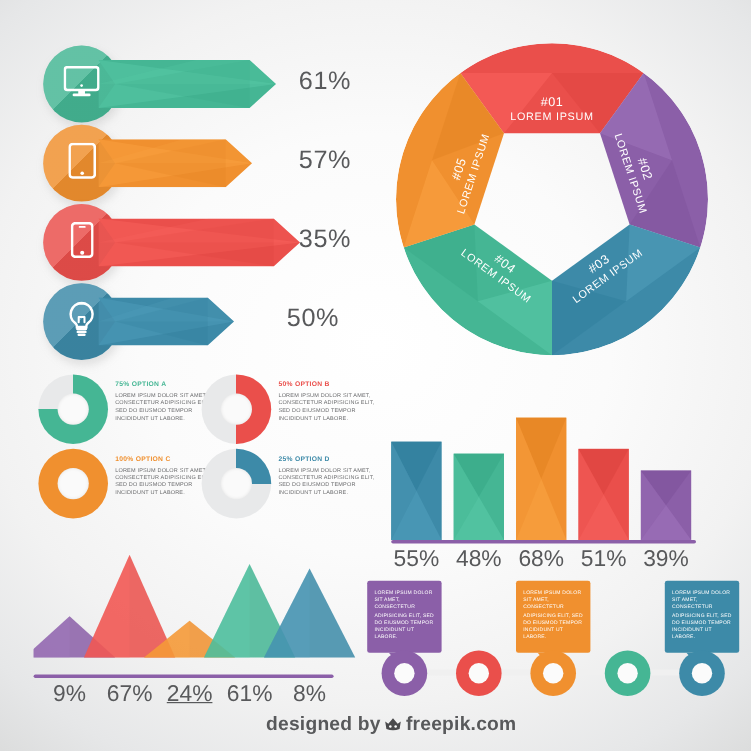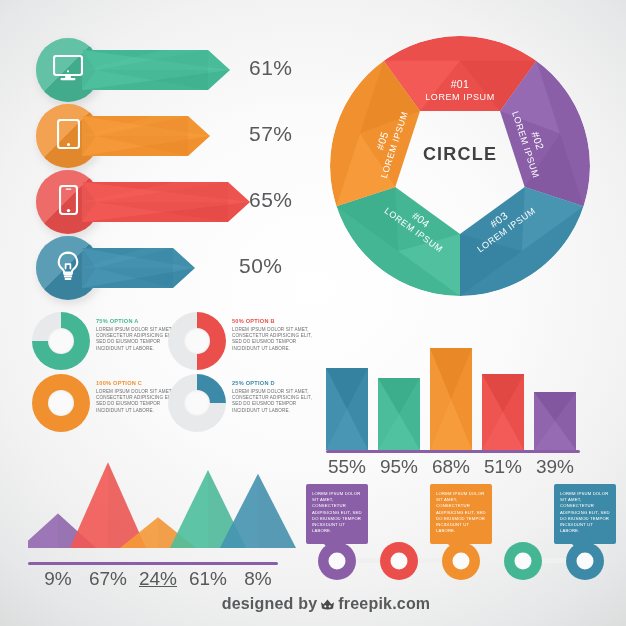--- a/index.html
+++ b/index.html
@@ -209,21 +209,20 @@
           <g>
             <path d="M18.4 178.2 A130 130 0 0 1 65.6 32.8 L102.0 83.0 L77.3 159.0 Z" fill="#f0902f"></path>
             <path d="M18.4 178.2 L42.0 105.5 L77.3 159.0 Z" fill="#ffaa49" opacity="0.42"></path>
             <path d="M42.0 105.5 L65.6 32.8 L102.0 83.0 Z" fill="#dc7c1b" opacity="0.30"></path>
             <text x="71.6" y="115.1" transform="rotate(-72.0 71.6 115.1)" text-anchor="middle" fill="#ffffff" font-size="10.5" font-family="&quot;Liberation Sans&quot;, sans-serif" letter-spacing="0.4" dy="-4">#05</text>
             <text x="71.6" y="115.1" transform="rotate(-72.0 71.6 115.1)" text-anchor="middle" fill="#ffffff" font-size="9" font-family="&quot;Liberation Sans&quot;, sans-serif" letter-spacing="0.6" dy="8">LOREM IPSUM</text>
           </g>
         </g>
     </svg>
     <div class="circle-center-text">
-      <div>CIRCLE</div>
     </div>
   </div>
 
   <div id="donuts">
       <div class="donut-block" style="left: 32px; top: 312px;">
         <div class="donut" style="background: conic-gradient(rgb(69, 182, 148) 0deg, rgb(69, 182, 148) 270deg, rgb(232, 233, 234) 270deg, rgb(232, 233, 234) 360deg);">
           <div class="hole"></div>
         </div>
         <div class="donut-txt">
           <div class="donut-title" style="color: rgb(69, 182, 148);">75% OPTION A</div>
@@ -270,21 +269,21 @@
       </div>
       <div class="bar-lbl" style="left: -5px;">55%</div>
       <div class="bar" style="left: 52px; height: 72px; background: rgb(69, 182, 148);">
         <svg width="42" height="72" viewBox="0 0 42 72" style="display:block">
           <rect width="42" height="72" fill="#45b694"></rect>
           <path d="M0 0 L42 0 L21 36 Z" fill="#33a482" opacity="0.45"></path>
           <path d="M0 72 L42 72 L21 36 Z" fill="#63d4b2" opacity="0.40"></path>
           <path d="M0 0 L0 72 L21 36 Z" fill="#63d4b2" opacity="0.22"></path>
         </svg>
       </div>
-      <div class="bar-lbl" style="left: 47px;">95%</div>
+      <div class="bar-lbl" style="left: 47px;">48%</div>
       <div class="bar" style="left: 104px; height: 102px; background: rgb(240, 144, 47);">
         <svg width="42" height="102" viewBox="0 0 42 102" style="display:block">
           <rect width="42" height="102" fill="#f0902f"></rect>
           <path d="M0 0 L42 0 L21 51 Z" fill="#de7e1d" opacity="0.45"></path>
           <path d="M0 102 L42 102 L21 51 Z" fill="#ffae4d" opacity="0.40"></path>
           <path d="M0 0 L0 102 L21 51 Z" fill="#ffae4d" opacity="0.22"></path>
         </svg>
       </div>
       <div class="bar-lbl" style="left: 99px;">68%</div>
       <div class="bar" style="left: 156px; height: 76px; background: rgb(234, 79, 75);">
@@ -365,15 +364,15 @@
   <div id="footer">
     <span>designed by</span><span class="crown"><svg width="15" height="13" viewBox="0 0 15 13">
           <path d="M1 4.2 L3.6 6.2 L7.5 1.6 L11.4 6.2 L14 4.2 L13 10.6 Q7.5 12.6 2 10.6 Z" fill="#4a4a4c"></path>
           <circle cx="5.3" cy="8.4" r="1.05" fill="#fff"></circle>
           <circle cx="9.7" cy="8.4" r="1.05" fill="#fff"></circle>
         </svg></span><span>freepik.com</span>
   </div>
 
 <div class="pct" style="left: 249px; top: 56px;">61%</div>
     <div class="pct" style="left: 249px; top: 122px;">57%</div>
-    <div class="pct" style="left: 249px; top: 188px;">65%</div>
+    <div class="pct" style="left: 249px; top: 188px;">35%</div>
     <div class="pct" style="left: 239px; top: 254px;">50%</div>
   </div>
 
 </body></html>

